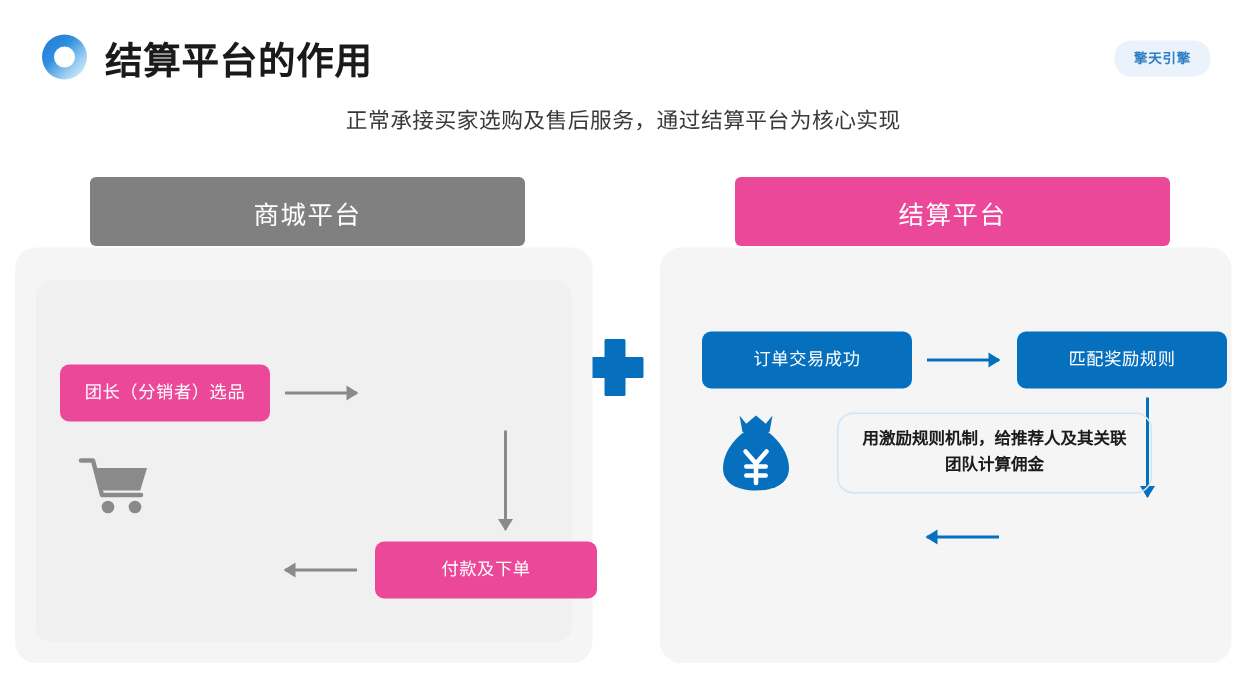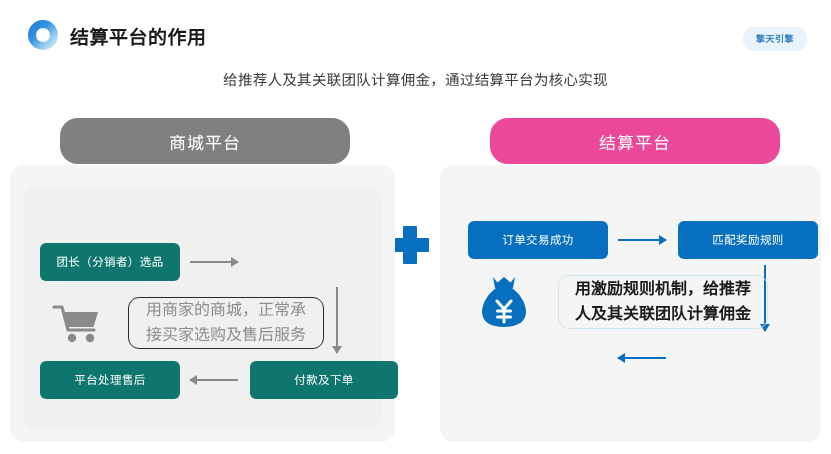--- a/index.html
+++ b/index.html
@@ -44,21 +44,21 @@
   }
   .logo-ring::after {
     content: "";
     display: block;
     width: 14px;
     height: 14px;
     border-radius: 50%;
     background: #ffffff;
   }
   .page-title {
-    font-size: 19px;
+    font-size: 25px;
     font-weight: bold;
     color: #1a1a1a;
     letter-spacing: 0.5px;
     white-space: nowrap;
   }
 
   .corner-badge {
     position: absolute;
     right: 24px;
     top: 27px;
@@ -119,21 +119,21 @@
     position: absolute;
     top: 0;
   }
   .column.left  { left: 10px;  width: 385px; }
   .column.right { left: 440px; width: 381px; }
 
   .col-header {
     position: absolute;
     top: 10px;
     height: 46px;
-    border-radius: 18px;
+    border-radius: 4px;
     display: flex;
     align-items: center;
     justify-content: center;
     color: #ffffff;
     font-size: 17px;
     letter-spacing: 1px;
     z-index: 1;
   }
   .column.left .col-header {
     left: 50px;
@@ -175,21 +175,21 @@
     align-items: center;
     justify-content: center;
     text-align: center;
     color: #ffffff;
     font-size: 11.5px;
     letter-spacing: 0.4px;
     line-height: 1.3;
     padding: 0 10px;
     box-sizing: border-box;
   }
-  .fbox.gray { background: #0f766e; }
+  .fbox.gray { background: #ec4899; }
   .fbox.blue { background: #0670bf; }
 
   
   .l-box-1 { left: 16px;  top: 56px;  width: 140px; height: 38px; }
   .l-box-2 { left: 226px; top: 56px;  width: 140px; height: 38px; }
   .l-box-3 { left: 16px;  top: 174px; width: 140px; height: 38px; }
   .l-box-4 { left: 226px; top: 174px; width: 148px; height: 38px; }
 
   
   .r-box-1 { left: 28px;  top: 56px;  width: 140px; height: 38px; }
@@ -258,21 +258,21 @@
   .r-arrow-down   { left: 324px; top: 100px; height: 66px; }
 
   
   .note-card {
     position: absolute;
     box-sizing: border-box;
     display: flex;
     align-items: center;
     justify-content: center;
     text-align: center;
-    font-size: 16px;
+    font-size: 11px;
     line-height: 1.55;
     padding: 7px 12px;
   }
   .note-card.left-note {
     left: 104px;
     top: 110px;
     width: 196px;
     height: 52px;
     border: 1.4px solid #2a2a2a;
     border-radius: 11px;
@@ -303,21 +303,21 @@
 <body>
 
 <div class="header">
   <div class="brand">
     <span class="logo-ring"></span>
     <span class="page-title">结算平台的作用</span>
   </div>
   <div class="corner-badge">擎天引擎</div>
 </div>
 
-<div class="subtitle">给推荐人及其关联团队计算佣金，通过结算平台为核心实现</div>
+<div class="subtitle">正常承接买家选购及售后服务，通过结算平台为核心实现</div>
 
 <div class="stage">
 
   <div class="plus-sign">
     <span class="bar-h"></span>
     <span class="bar-v"></span>
   </div>
 
   <div class="column left">
 
@@ -341,23 +341,21 @@
 
         <div class="icon-slot cart-slot">
           <svg width="50" height="42" viewBox="0 0 50 42" aria-hidden="true">
             <path d="M2 4 H10 L16 27 H42" fill="none" stroke="#8a8a8a" stroke-width="3" stroke-linecap="round" stroke-linejoin="round"></path>
             <path d="M12.5 9 H46 L41.5 24 H16.2 Z" fill="#8a8a8a"></path>
             <circle cx="20" cy="35" r="4.2" fill="#8a8a8a"></circle>
             <circle cx="38" cy="35" r="4.2" fill="#8a8a8a"></circle>
           </svg>
         </div>
 
-        <div class="note-card left-note">用商家的商城，正常承接买家选购及售后服务</div>
-
-        <div class="fbox gray l-box-3">平台处理售后</div>
+
 
         <div class="arrow arrow-h to-left gray l-arrow-bottom">
           <span class="shaft"></span>
             <span class="head"></span>
         </div>
 
         <div class="fbox gray l-box-4">付款及下单</div>
 
       </div>
     </div>

